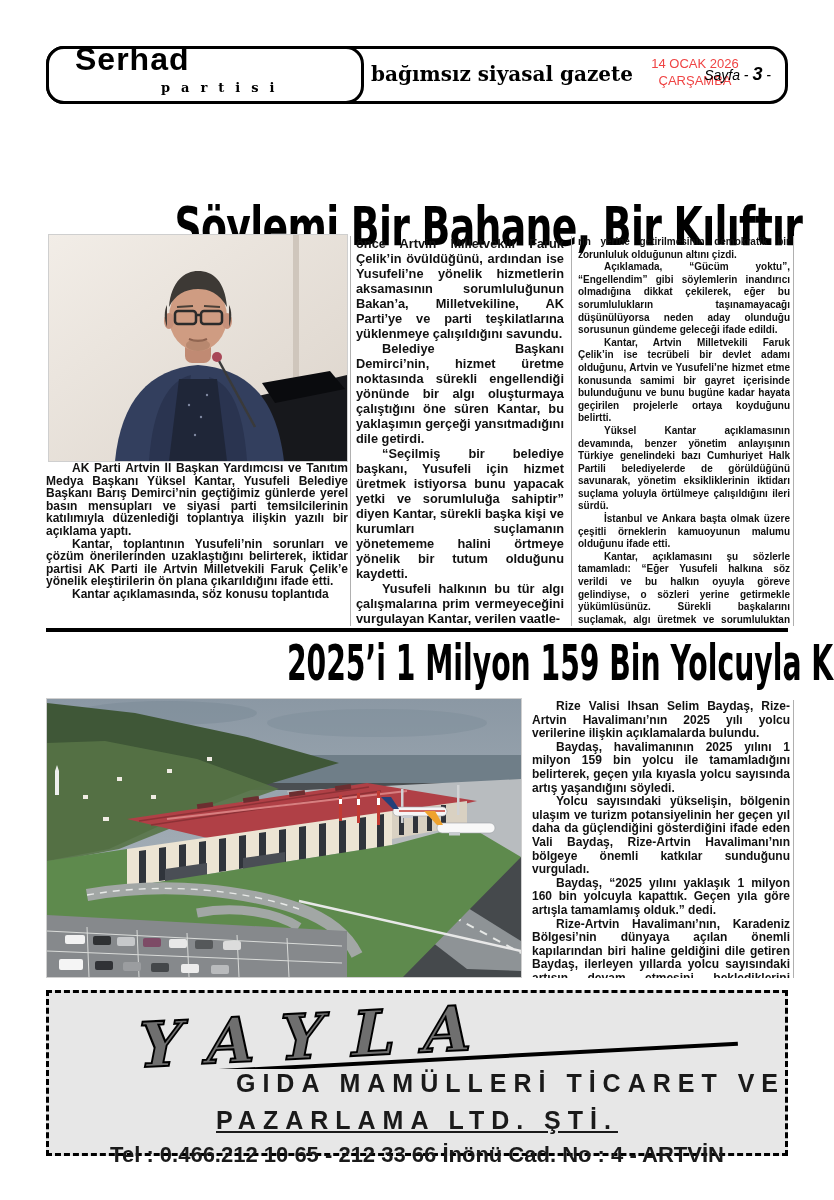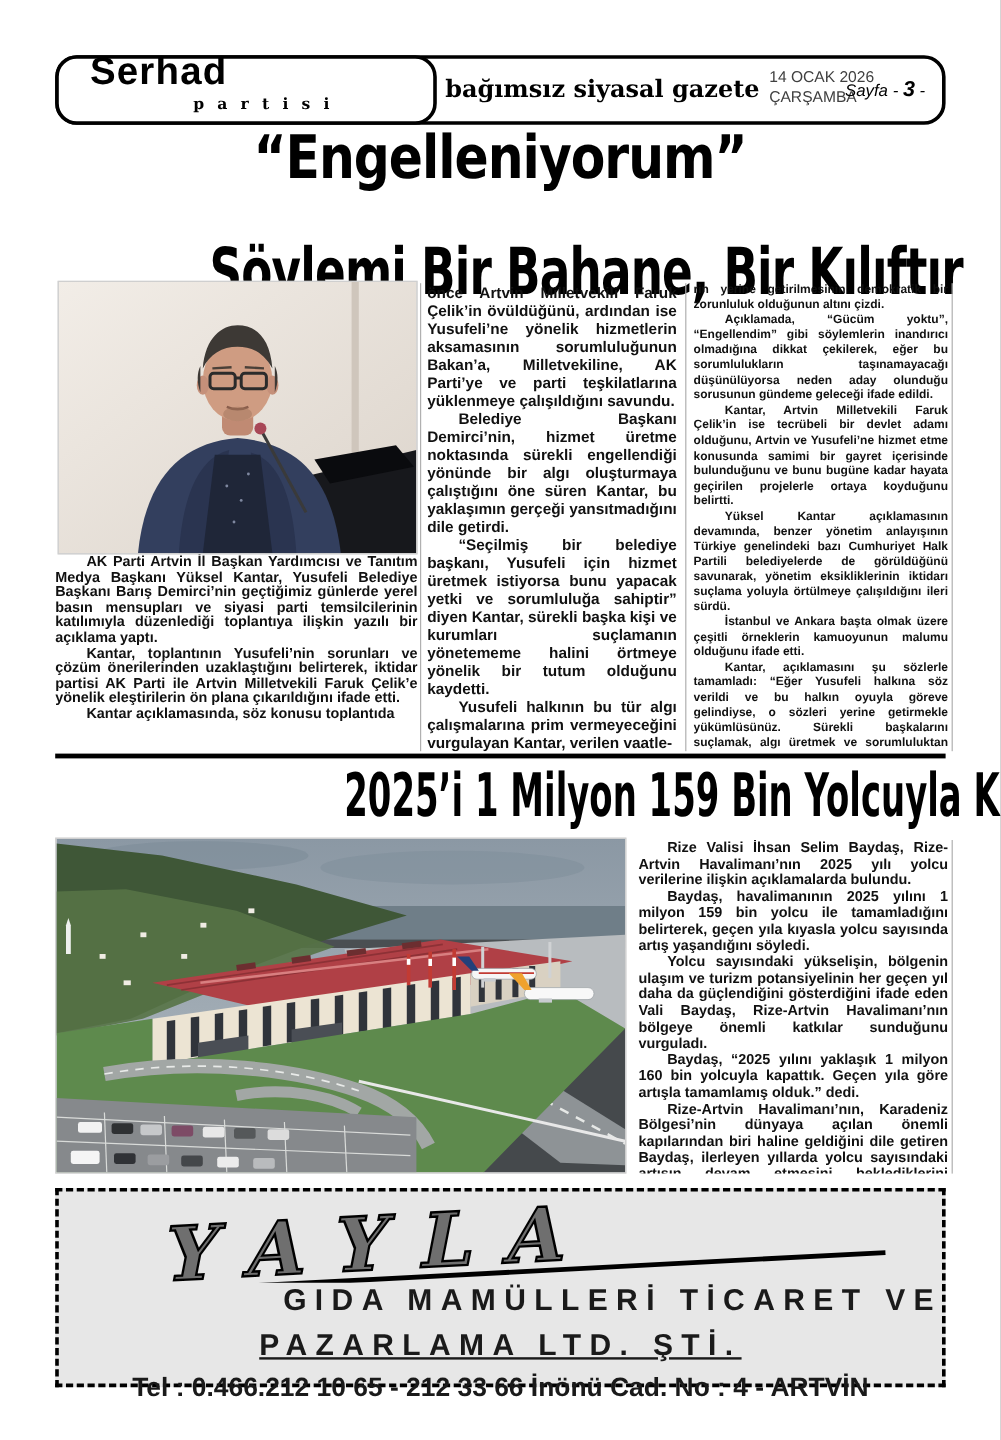--- a/index.html
+++ b/index.html
@@ -9,22 +9,22 @@
   .masthead{position:absolute;left:46px;top:46px;width:736px;height:52px;
             border:3px solid #000;border-radius:18px;}
   .logo-box{position:absolute;left:-3px;top:-3px;width:312px;height:52px;
             border:3px solid #000;border-radius:18px;background:#fff;}
   .logo-title{position:absolute;left:26px;top:-8px;font-family:Liberation Sans, sans-serif;
               font-weight:bold;font-size:32px;letter-spacing:1px;color:#000;}
   .logo-sub{position:absolute;left:112px;top:31px;font-family:"DejaVu Serif",serif;font-weight:bold;
             font-size:13px;letter-spacing:11px;color:#000;}
   .tagline{position:absolute;left:318px;top:13px;width:270px;text-align:center;
            font-family:"DejaVu Serif","Liberation Serif",serif;font-weight:bold;font-size:20px;color:#000;}
-  .dateblock{position:absolute;left:592px;top:7px;width:108px;text-align:left;
-             font-size:13px;line-height:1.3;color:#404040;}
+  .dateblock{position:absolute;left:592px;top:7px;width:108px;text-align:center;
+             font-size:13px;line-height:1.3;color:#ef4444;}
   .sayfa{position:absolute;right:14px;top:15px;font-style:italic;font-size:14px;color:#000;}
   .sayfa b{font-size:18px;font-style:italic;}
   
   .headline{position:absolute;left:40px;width:754px;text-align:center;color:#000;
             font-family:"DejaVu Sans","Liberation Sans",sans-serif;font-weight:bold;line-height:1.0;}
   .squeeze{display:inline-block;white-space:nowrap;transform-origin:50% 50%;}
   #h1a{top:106px;} #h1a .squeeze{font-size:50px;transform:scaleX(.84);letter-spacing:-1px;}
   #h1b{top:160px;margin-top:40px;} #h1b .squeeze{font-size:54px;transform:scaleX(.70);letter-spacing:-1px;}
   #h2 {top:638px;} #h2  .squeeze{font-size:50px;transform:scaleX(.565);letter-spacing:0px;}
   
@@ -66,23 +66,20 @@
       <div>14 OCAK 2026</div>
       <div>ÇARŞAMBA</div>
     </div>
     <div class="sayfa">
       <span>Sayfa -</span>
       <b>3</b>
       <span>-</span>
     </div>
   </div>
 
-  <div class="headline" id="h1a">
-    <span class="squeeze">“Engelleniyorum”</span>
-  </div>
   <div class="headline" id="h1b">
     <span class="squeeze">Söylemi Bir Bahane, Bir Kılıftır</span>
   </div>
 
   <div class="photo" id="photo1">
     <svg width="298" height="226" viewBox="0 0 298 226" xmlns="http://www.w3.org/2000/svg">
       <defs>
         <linearGradient id="wall" x1="0" y1="0" x2="1" y2="1">
           <stop offset="0" stop-color="#f2ede7"></stop>
             <stop offset="1" stop-color="#dcd4cb"></stop>

